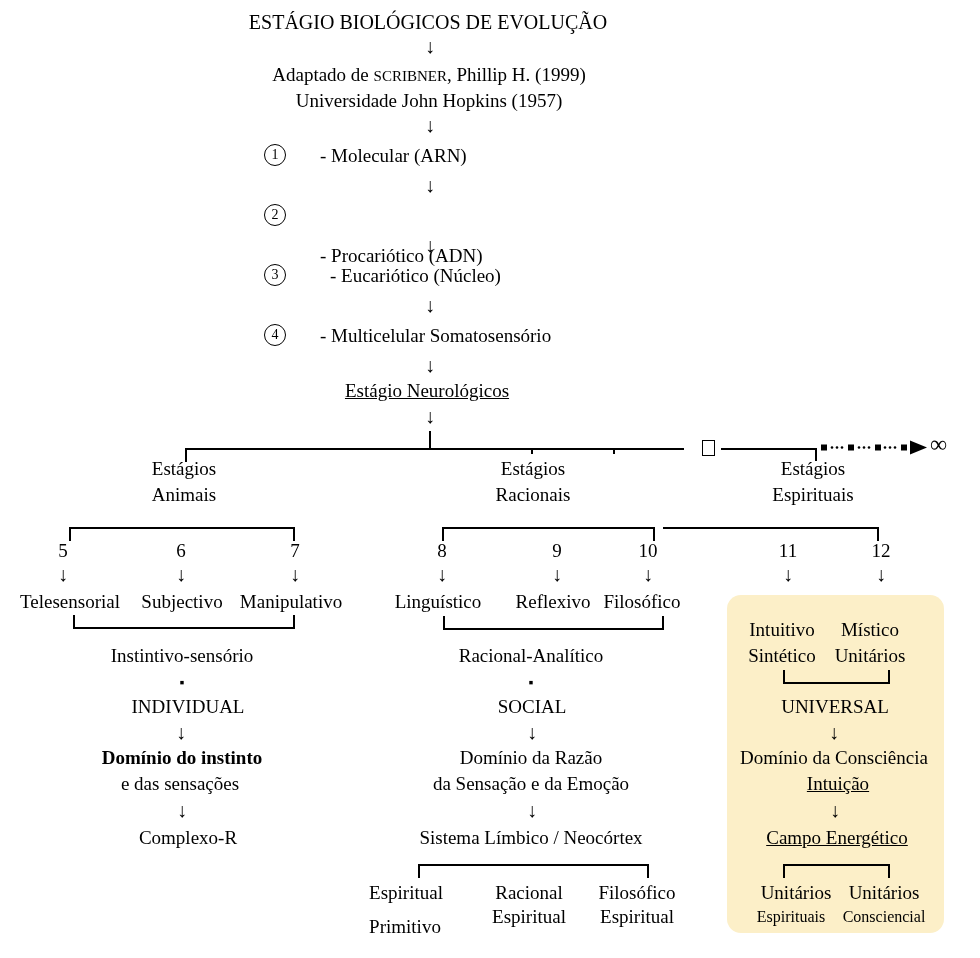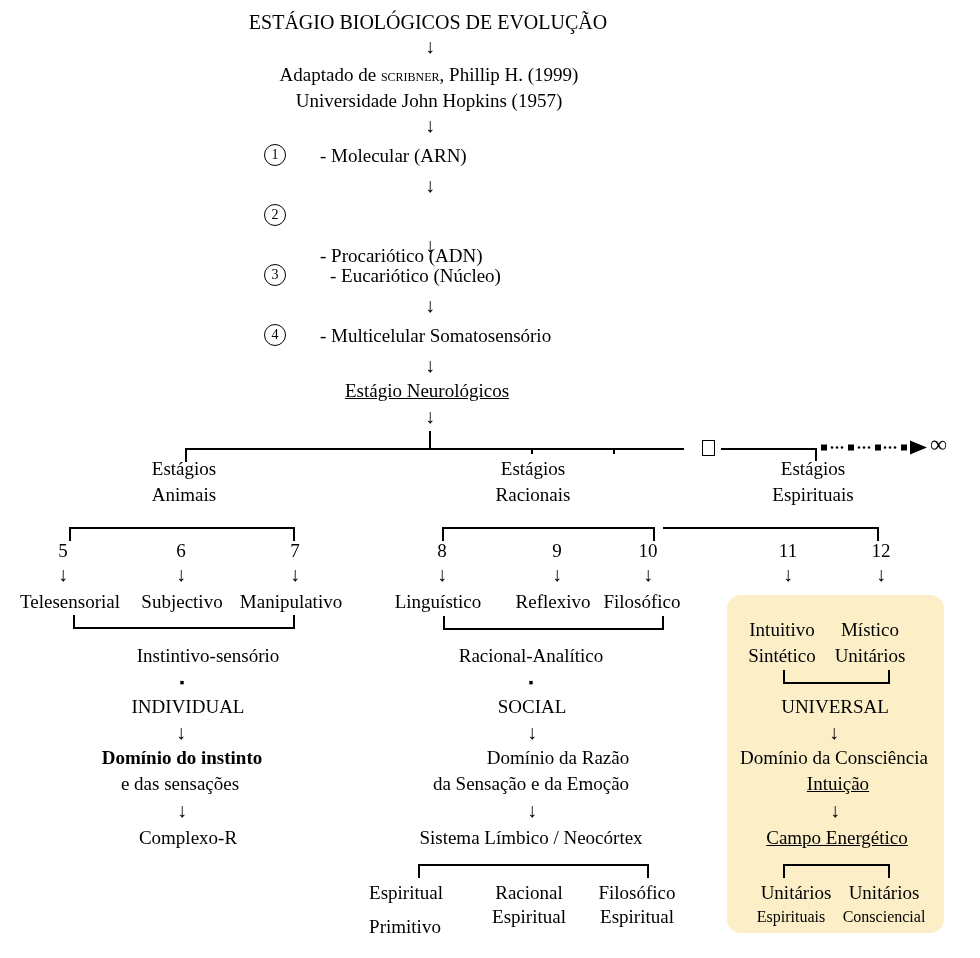--- a/index.html
+++ b/index.html
@@ -5,21 +5,21 @@
   html,body{margin:0;padding:0;}
   body{
     width:980px;height:958px;position:relative;background:#ffffff;
     font-family:"Liberation Serif","DejaVu Serif",serif;color:#000;
     overflow:hidden;
   }
   .t{position:absolute;font-size:19px;line-height:1.1;white-space:nowrap;transform:translateX(-50%);}
   .lx{position:absolute;font-size:19px;line-height:1.1;white-space:nowrap;}
   .b{font-weight:normal;}
   .u{text-decoration:underline;}
-  .sc{font-size:12px;}
+  .sc{font-size:15px;}
   .small{font-size:16px;}
   .ar{position:absolute;transform:translateX(-50%);font-size:20px;line-height:1;}
   .ln{position:absolute;background:#000;}
   .brk-down{position:absolute;border-top:2px solid #000;border-left:2px solid #000;border-right:2px solid #000;}
   .brk-up{position:absolute;border-bottom:2px solid #000;border-left:2px solid #000;border-right:2px solid #000;}
   .brk-right{position:absolute;border-top:2px solid #000;border-right:2px solid #000;}
   .circle-num{
     position:absolute;width:20px;height:20px;border:1.5px solid #000;border-radius:50%;
     display:flex;align-items:center;justify-content:center;font-size:14px;line-height:1;
   }
@@ -125,37 +125,37 @@
 
 <div class="t b" style="left:782px;top:620px;">Intuitivo</div>
 <div class="t b" style="left:870px;top:620px;">Místico</div>
 <div class="t b" style="left:782px;top:646px;">Sintético</div>
 <div class="t b" style="left:870px;top:646px;">Unitários</div>
 
 <div class="brk-up" style="left:73px;top:615px;width:218px;height:12px;"></div>
 <div class="brk-up" style="left:443px;top:616px;width:217px;height:12px;"></div>
 <div class="brk-up" style="left:783px;top:670px;width:103px;height:12px;"></div>
 
-<div class="t" style="left:182px;top:646px;margin-left:26px;">Instintivo-sensório</div>
+<div class="t" style="left:182px;top:646px;">Instintivo-sensório</div>
 <div class="t" style="left:531px;top:646px;">Racional-Analítico</div>
 
 <div class="bullet" style="left:182px;top:676px;">▪</div>
 <div class="bullet" style="left:531px;top:676px;">▪</div>
 
 <div class="t b" style="left:188px;top:697px;">INDIVIDUAL</div>
 <div class="t b" style="left:532px;top:697px;">SOCIAL</div>
 <div class="t b" style="left:835px;top:697px;">UNIVERSAL</div>
 
 <div class="ar" style="left:181px;top:722px;">↓</div>
 <div class="ar" style="left:532px;top:722px;">↓</div>
 <div class="ar" style="left:834px;top:722px;">↓</div>
 
 <div class="t" style="left:182px;top:748px;font-weight:bold;">Domínio do instinto</div>
 <div class="t" style="left:180px;top:774px;">e das sensações</div>
-<div class="t" style="left:558px;top:748px;">Domínio da Razão</div>
+<div class="t" style="left:531px;top:748px;">Domínio da Razão</div>
 <div class="t" style="left:531px;top:774px;">da Sensação e da Emoção</div>
 <div class="t" style="left:834px;top:748px;">Domínio da Consciência</div>
 <div class="t" style="left:838px;top:774px;text-decoration:underline;">Intuição</div>
 
 <div class="ar" style="left:182px;top:800px;">↓</div>
 <div class="ar" style="left:532px;top:800px;">↓</div>
 <div class="ar" style="left:835px;top:800px;">↓</div>
 
 <div class="t" style="left:188px;top:828px;">Complexo-R</div>
 <div class="t" style="left:531px;top:828px;">Sistema Límbico / Neocórtex</div>

